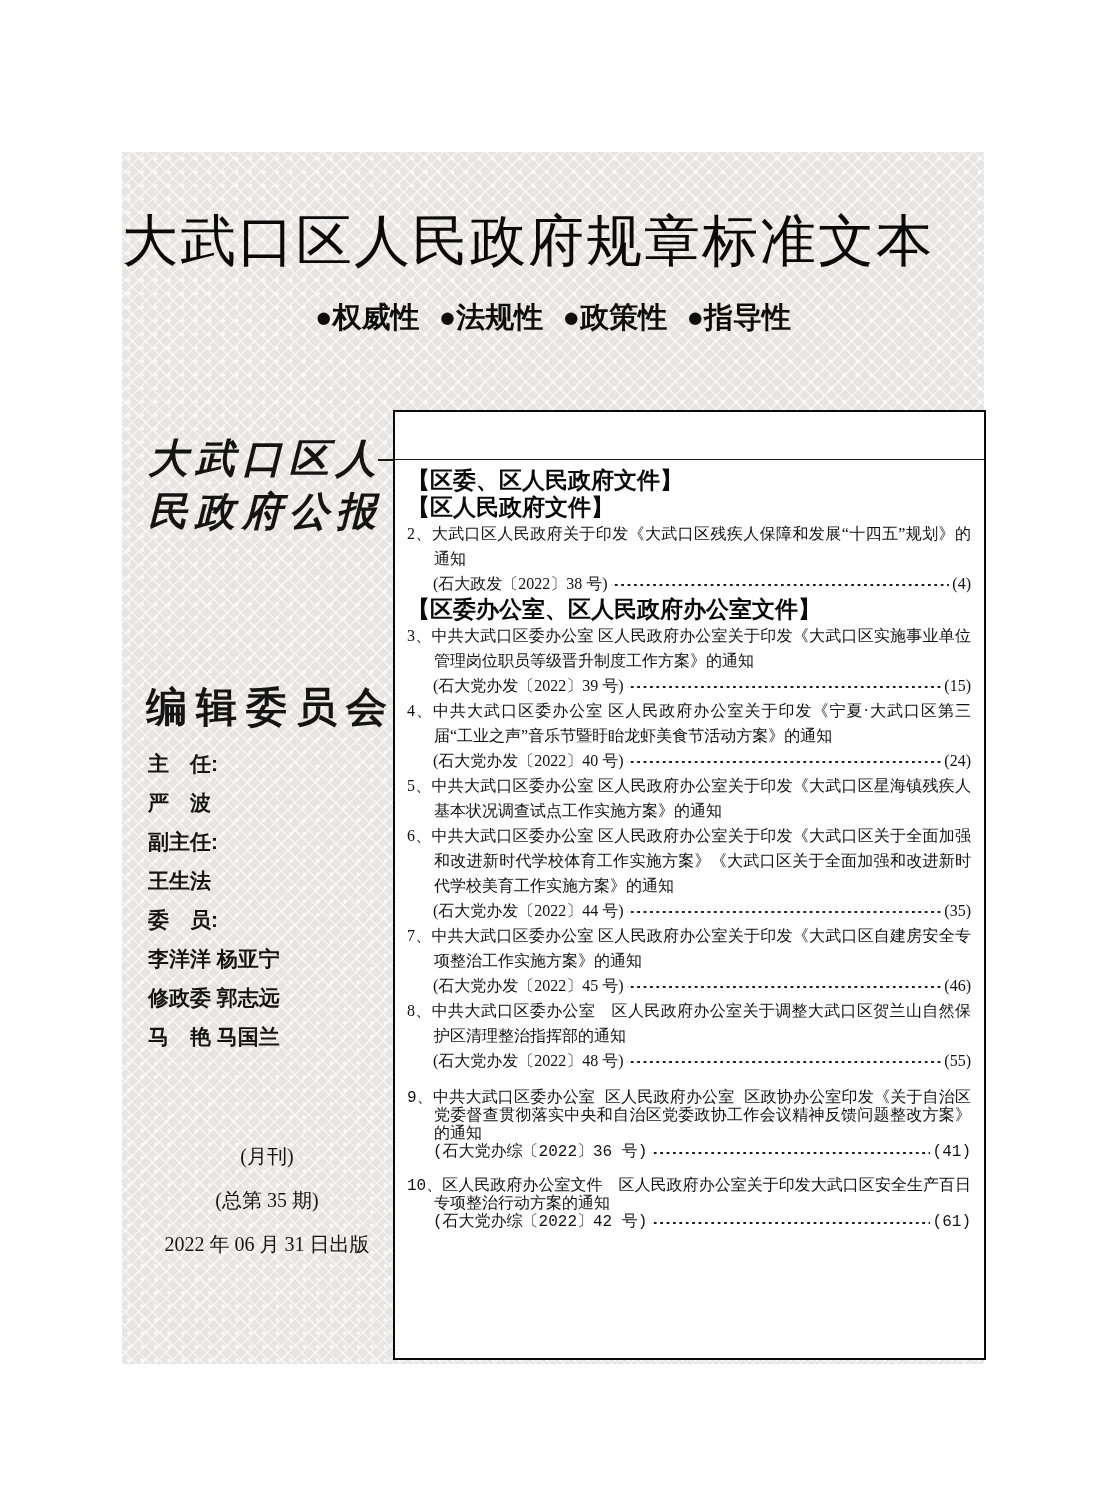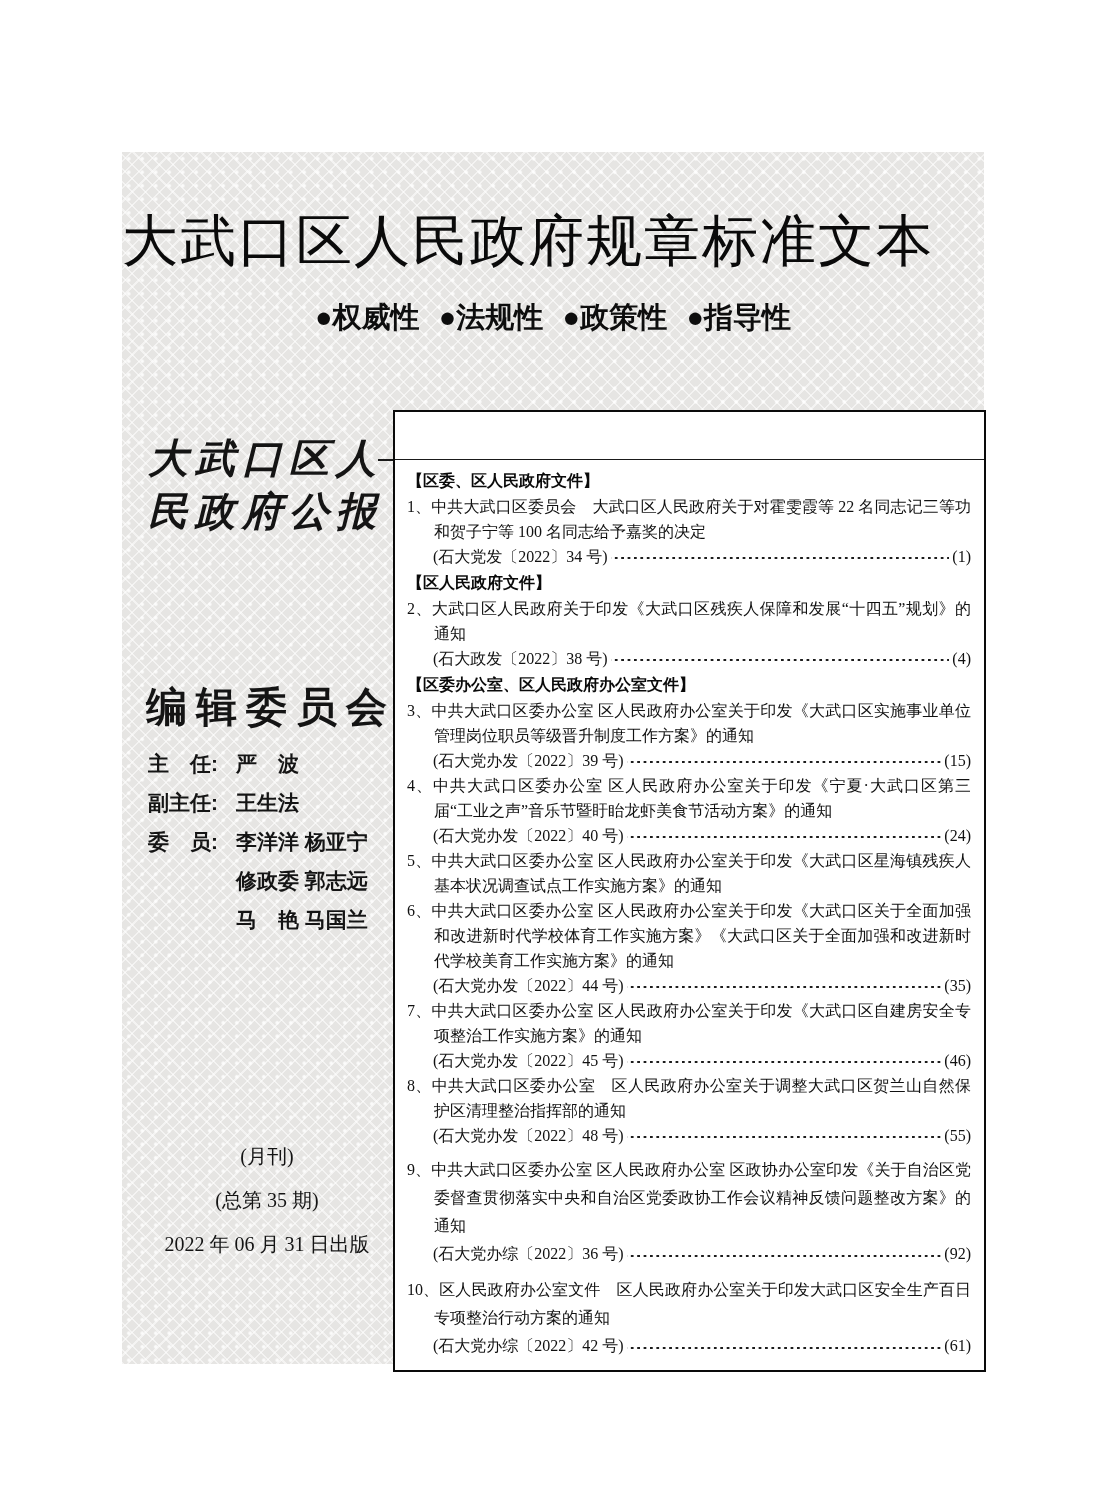--- a/index.html
+++ b/index.html
@@ -37,56 +37,56 @@
   .committee-title {
     position:absolute; left:24px; top:528px; width:250px;
     font-family:"DejaVu Serif", serif; font-weight:bold;
     font-size:41px; letter-spacing:9px; white-space:nowrap; color:#141414;
   }
   .committee-rows {
     position:absolute; left:26px; top:592px; width:250px;
     font-family:"Liberation Sans", sans-serif; font-weight:600;
     font-size:21px; line-height:39px; color:#141414;
   }
-  .committee-row { display:flex; }
+  .committee-row { display:flex;flex-direction:column; }
   .c-label { width:88px; flex:0 0 auto; white-space:pre; }
   .c-value { white-space:pre; }
   .publication {
     position:absolute; left:6px; top:982px; width:278px;
     text-align:center; font-size:20px; line-height:44px; color:#141414;
   }
   .toc-box {
     position:absolute; left:271px; top:258px; width:593px;
     background:#ffffff; border:2.5px solid #0a0a0a; min-height:950px;
   }
   .toc-head {
     position:relative; height:48px; border-bottom:1.5px solid #1a1a1a;
   }
   .toc-head::before {
     content:""; position:absolute; left:-17px; bottom:-1.5px;
     width:15px; height:1.5px; background:#1a1a1a;
   }
   .toc-body { padding:7px 13px 10px 12px; font-size:16px; line-height:25px; }
   .toc-section-header {
     font-family:"Liberation Sans", sans-serif; font-weight:bold;
-    font-size:16px; line-height:27px; color:#0a0a0a;
+    font-size:23px; line-height:27px; color:#0a0a0a;
   }
   .toc-title {
     padding-left:27px; text-indent:-27px; text-align:justify;
   }
   .toc-doc { display:flex; align-items:baseline; padding-left:26px; }
   .doc-num { flex:0 0 auto; white-space:nowrap; }
   .leader {
     flex:1 1 auto; align-self:stretch; margin:0 3px;
     background-image:radial-gradient(circle, #1c1c1c 1.05px, rgba(0,0,0,0) 1.5px);
     background-size:6.4px 10px; background-repeat:repeat-x; background-position:2px 62%;
   }
   .page-num { flex:0 0 auto; white-space:nowrap; }
   
-  .toc-section:last-child .toc-item:nth-last-child(-n+2) { margin-top:8px; line-height:28px; }
+  .toc-section:last-child .toc-item:nth-last-child(-n+2) { margin-top:16px; line-height:18px;font-family:Liberation Mono, monospace; }
 </style>
 </head>
 <body>
 
 <div class="pattern-area">
 
   <div class="main-title">大武口区人民政府规章标准文本</div>
 
   <div class="subtitle">●权威性 ●法规性 ●政策性 ●指导性</div>
 
@@ -124,28 +124,20 @@
       <div class="pub-line">(月刊)</div>
       <div class="pub-line">(总第 35 期)</div>
       <div class="pub-line">2022 年 06 月 31 日出版</div>
     </div>
 
   <div class="toc-box">
     <div class="toc-head"></div>
     <div class="toc-body">
         <div class="toc-section">
           <div class="toc-section-header">【区委、区人民政府文件】</div>
-          <div class="toc-item">
-            <div class="toc-title"><span class="toc-num">1、</span><span class="toc-text">中共大武口区委员会　大武口区人民政府关于对霍雯霞等 22 名同志记三等功和贺子宁等 100 名同志给予嘉奖的决定</span></div>
-            <div class="toc-doc">
-              <span class="doc-num">(石大党发〔2022〕34 号)</span>
-              <span class="leader"></span>
-              <span class="page-num">(1)</span>
-            </div>
-          </div>
         </div>
         <div class="toc-section">
           <div class="toc-section-header">【区人民政府文件】</div>
           <div class="toc-item">
             <div class="toc-title"><span class="toc-num">2、</span><span class="toc-text">大武口区人民政府关于印发《大武口区残疾人保障和发展“十四五”规划》的通知</span></div>
             <div class="toc-doc">
               <span class="doc-num">(石大政发〔2022〕38 号)</span>
               <span class="leader"></span>
               <span class="page-num">(4)</span>
             </div>
@@ -194,21 +186,21 @@
               <span class="doc-num">(石大党办发〔2022〕48 号)</span>
               <span class="leader"></span>
               <span class="page-num">(55)</span>
             </div>
           </div>
           <div class="toc-item">
             <div class="toc-title"><span class="toc-num">9、</span><span class="toc-text">中共大武口区委办公室 区人民政府办公室 区政协办公室印发《关于自治区党委督查贯彻落实中央和自治区党委政协工作会议精神反馈问题整改方案》的通知</span></div>
             <div class="toc-doc">
               <span class="doc-num">(石大党办综〔2022〕36 号)</span>
               <span class="leader"></span>
-              <span class="page-num">(92)</span>
+              <span class="page-num">(41)</span>
             </div>
           </div>
           <div class="toc-item">
             <div class="toc-title"><span class="toc-num">10、</span><span class="toc-text">区人民政府办公室文件　区人民政府办公室关于印发大武口区安全生产百日专项整治行动方案的通知</span></div>
             <div class="toc-doc">
               <span class="doc-num">(石大党办综〔2022〕42 号)</span>
               <span class="leader"></span>
               <span class="page-num">(61)</span>
             </div>
           </div>

